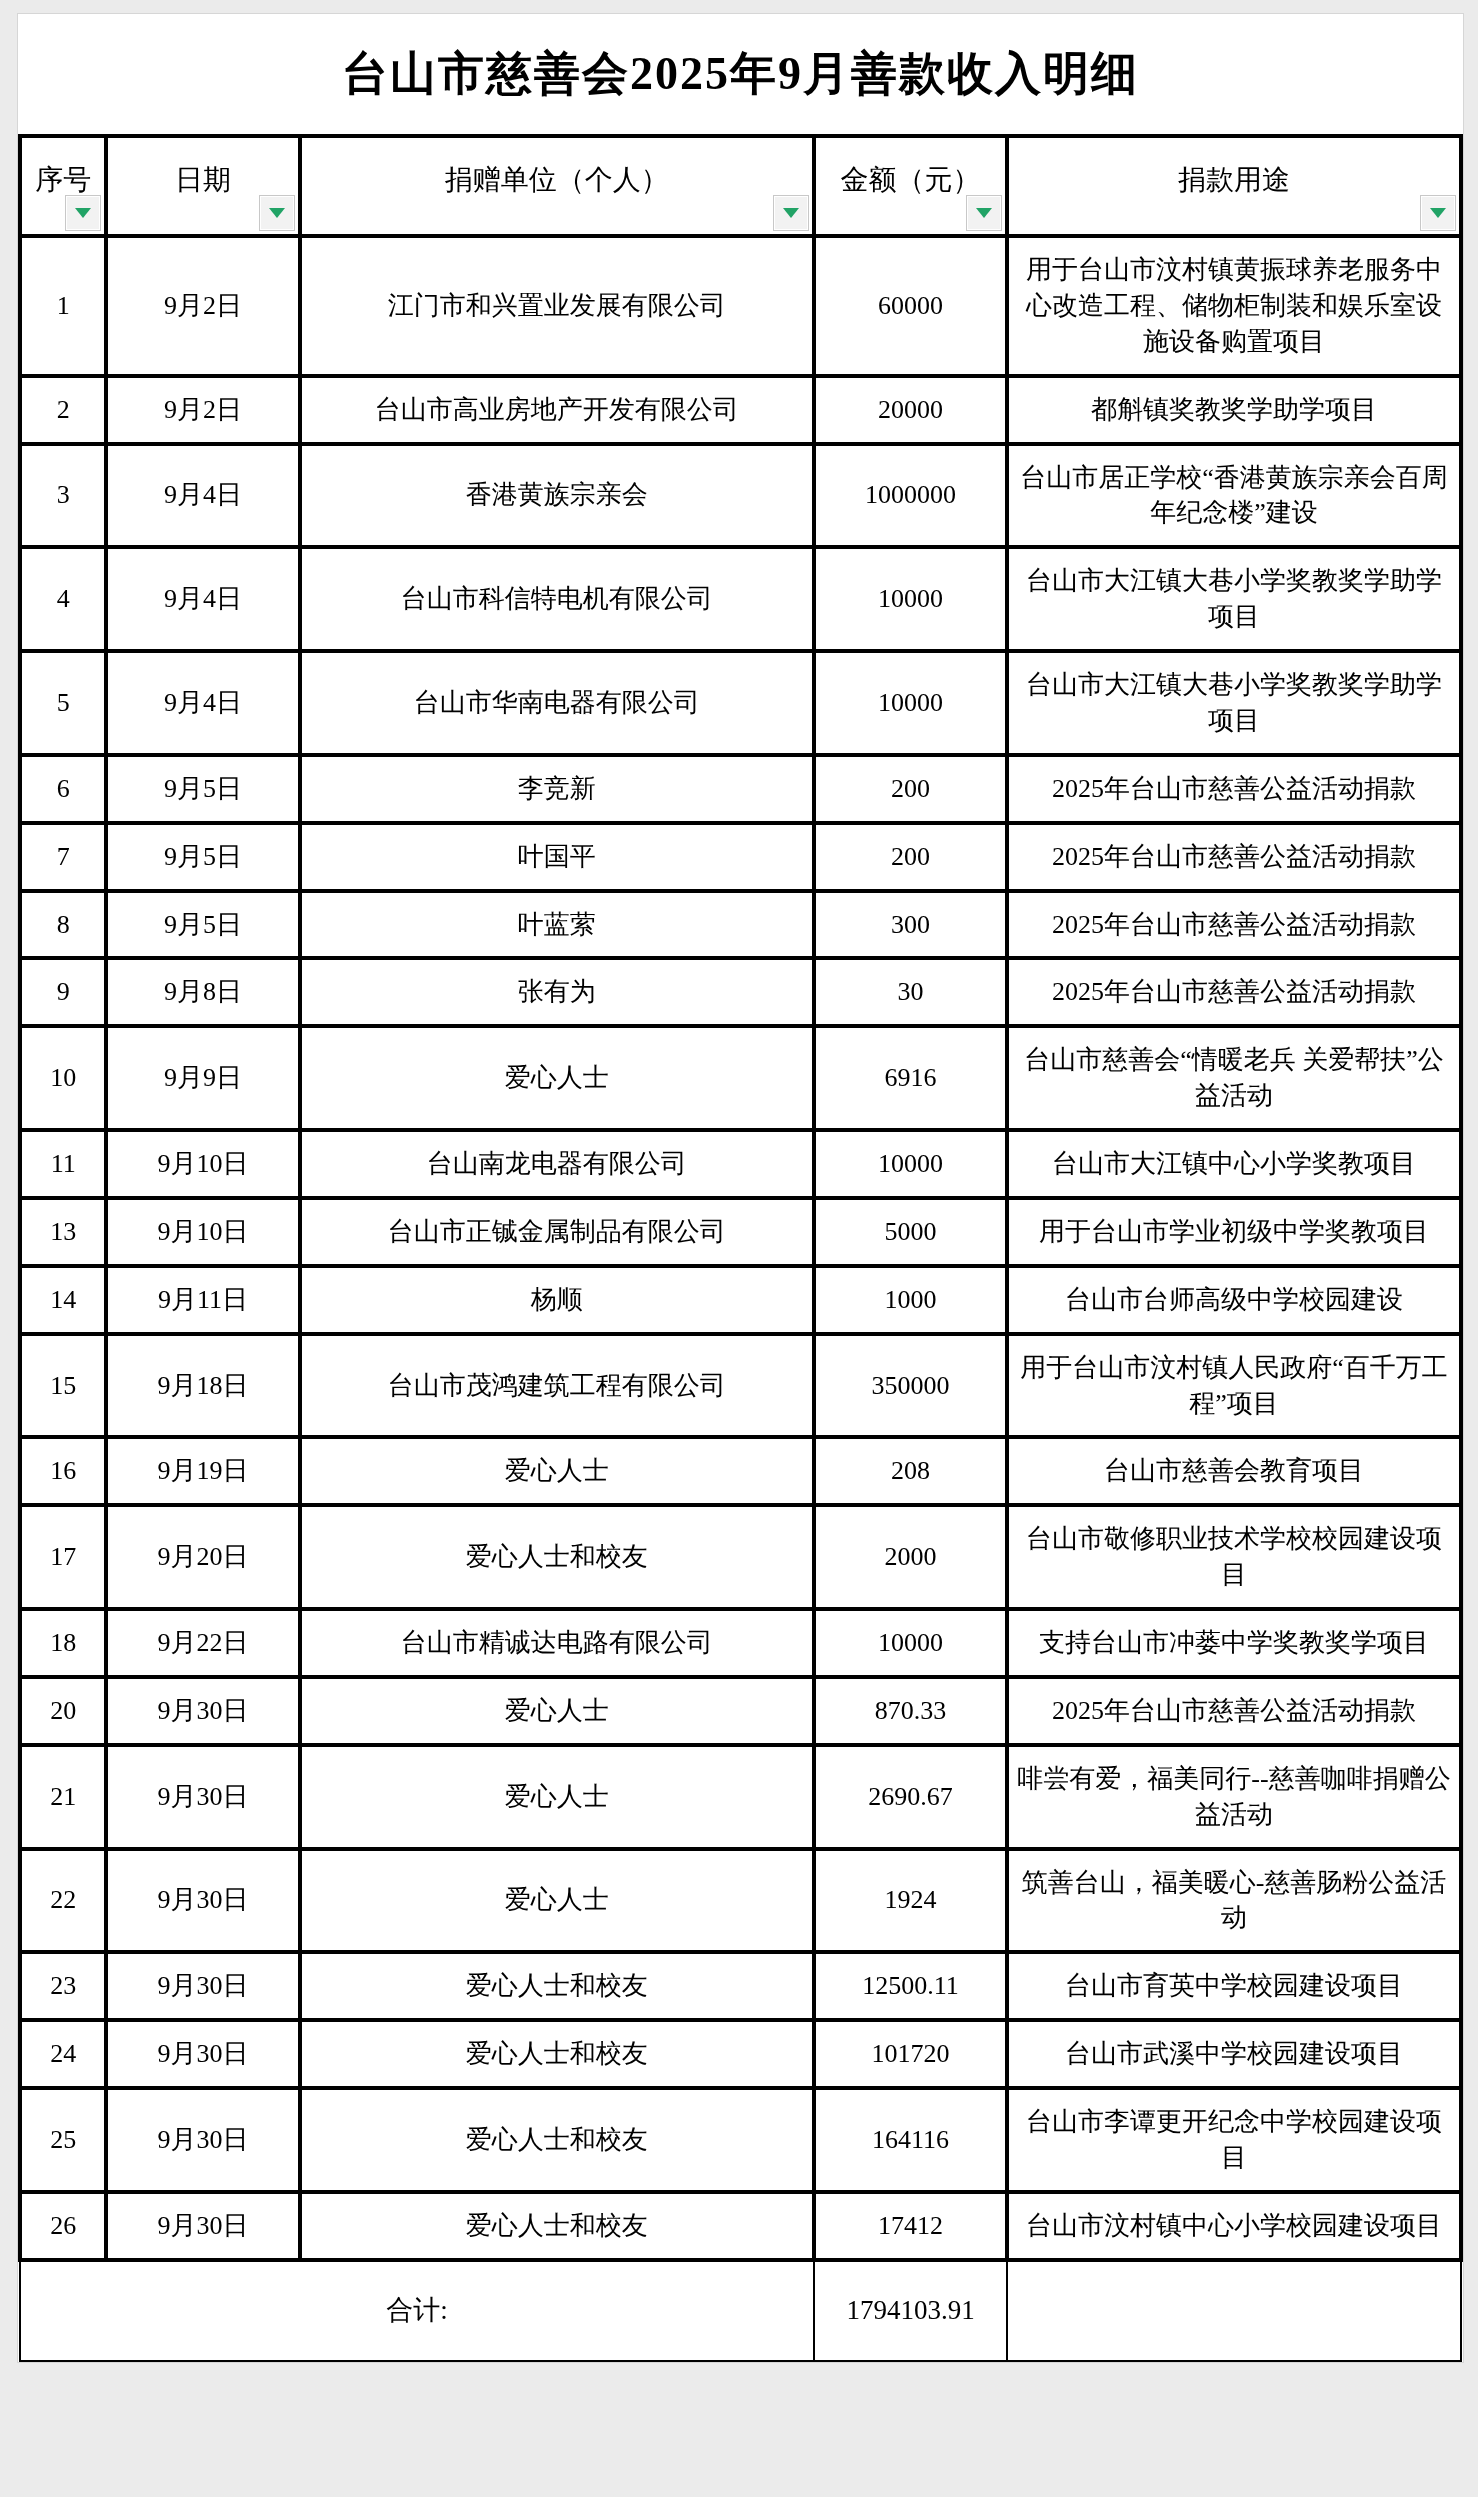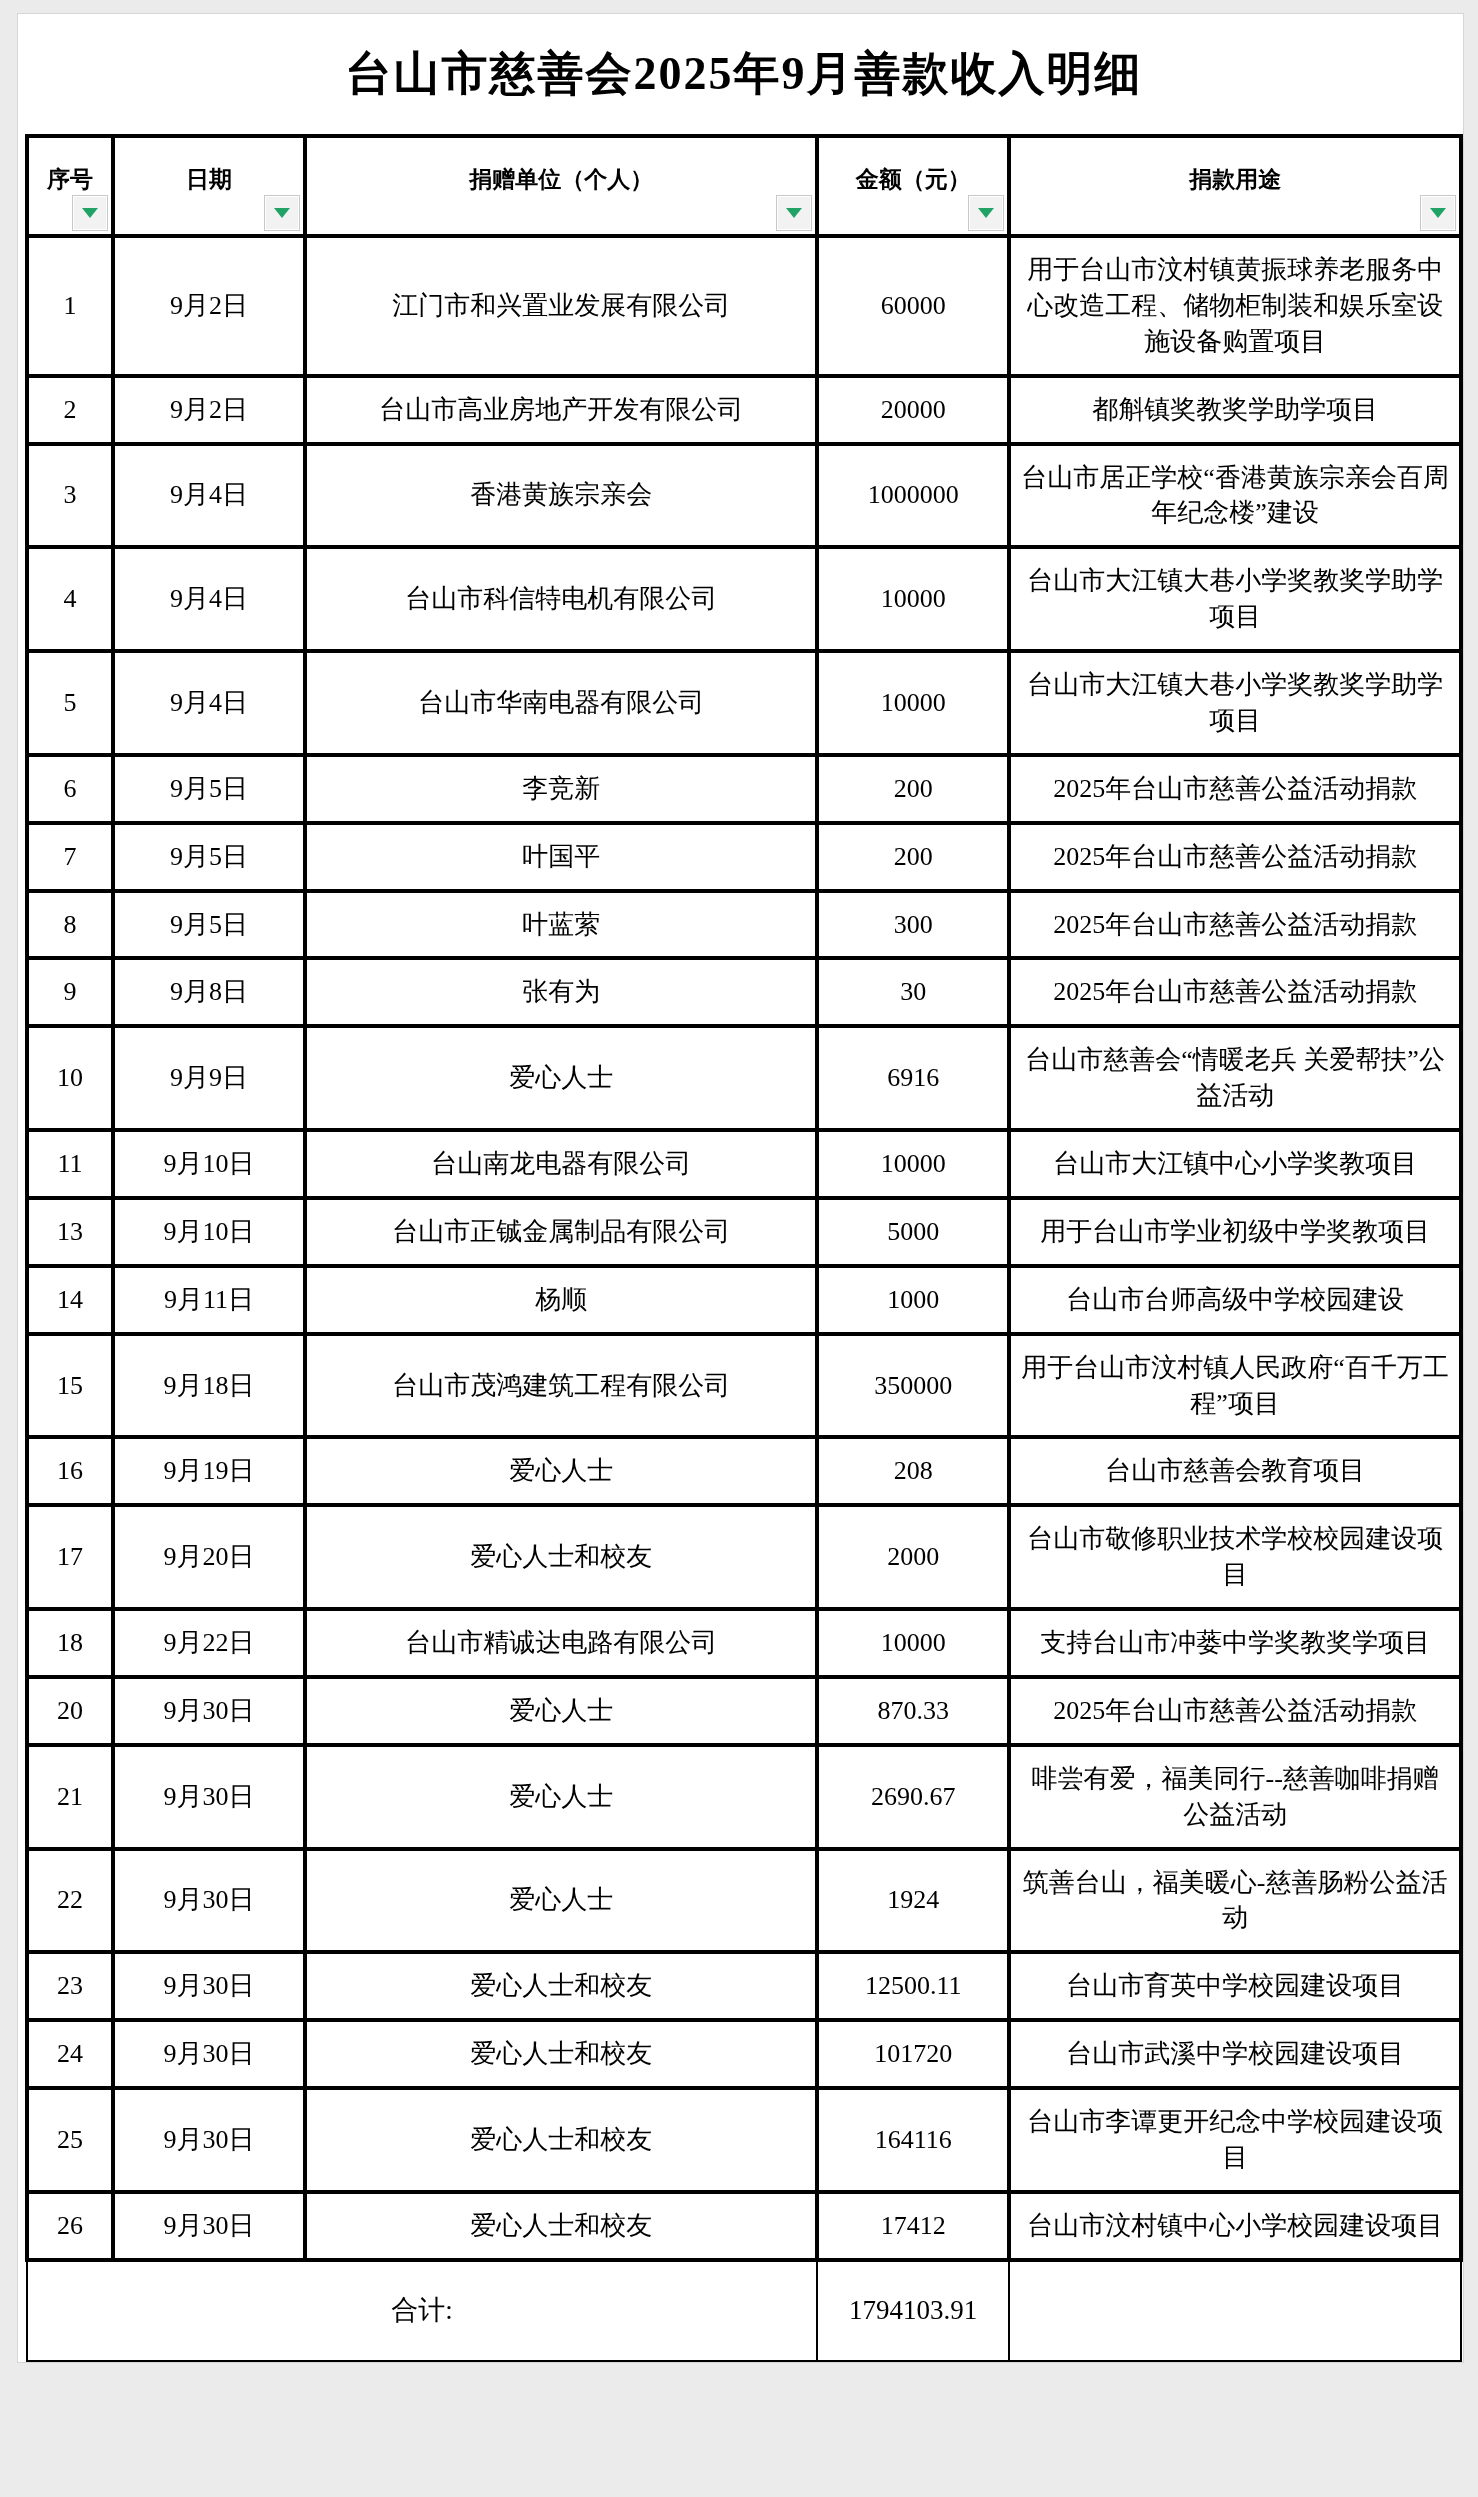--- a/index.html
+++ b/index.html
@@ -9,21 +9,20 @@
     color:#000;
     width:1478px;
   }
   .page{
     padding:14px 15px 10px 18px;
     box-sizing:border-box;
   }
   .sheet{
     background:#ffffff;
     outline:1px solid #d6d6d6;
-    padding-left:7px;
   }
   .title-bar{
     height:120px;
     display:flex;
     align-items:center;
     justify-content:center;
   }
   .title-bar h1{
     margin:0;
     font-size:46px;
@@ -45,22 +44,22 @@
     border:4px solid #000;
     text-align:center;
     vertical-align:middle;
     padding:14px 8px;
     font-size:26px;
     line-height:1.38;
     word-break:break-all;
   }
   table.grid th{
     position:relative;
-    font-weight:bold;
-    font-size:23px;
+    font-weight:normal;
+    font-size:28px;
     height:64px;
     padding:10px 8px 22px 8px;
   }
   td[data-name="purpose-cell"]{
     font-size:25px;
     padding:12px 10px;
   }
   tr.total-row td{
     border-width:2px;
     height:70px;

